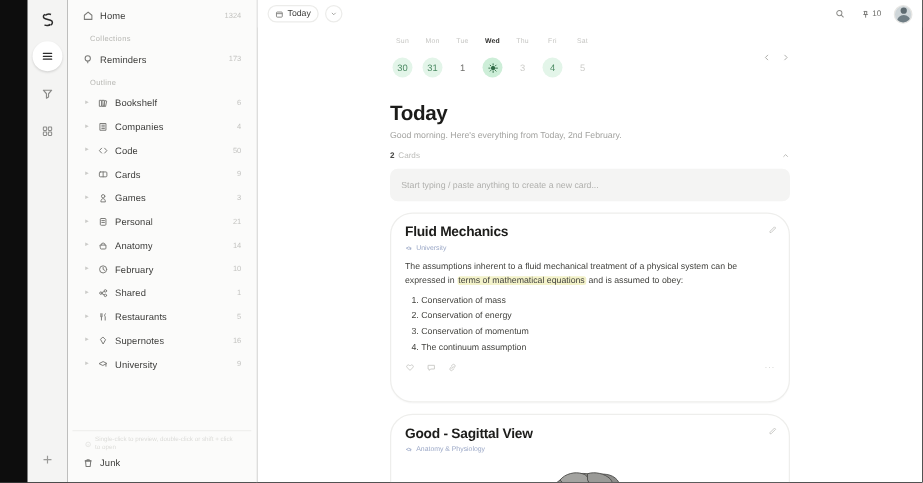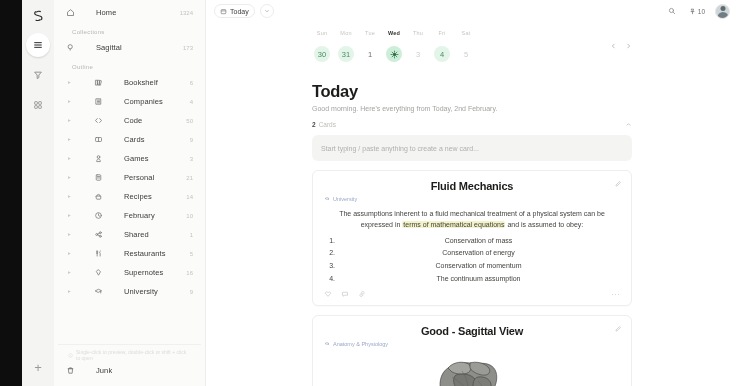--- a/index.html
+++ b/index.html
@@ -89,21 +89,21 @@
     flex: 1 1 auto;
     overflow: hidden;
     padding: 0 6px;
   }
   .side-row {
     height: 19px;
     display: flex;
     align-items: center;
     border-radius: 5px;
     padding: 0 6px;
-    gap: 21px;
+    gap: 5px;
     position: relative;
   }
   .side-row .lbl {
     font-size: 7.5px;
     color: #3b3b39;
     letter-spacing: .1px;
     white-space: nowrap;
     overflow: hidden;
     text-overflow: ellipsis;
   }
@@ -317,26 +317,25 @@
     display: flex;
     align-items: center;
     padding: 0 9px;
     font-size: 7px;
     color: #b0b0ad;
   }
 
   .card {
     margin-top: 9px;
     border: 1px solid #eeeeec;
-    border-radius: 6px;
+    border-radius: 18px;
     background: #fff;
-    padding: 9px 11px 7px 11px;
+    padding: 9px 11px 23px 11px;
     box-shadow: 0 1px 1px rgba(0,0,0,.02);
     position: relative;
-    text-align: center;
   }
   .card h2 {
     font-size: 11px;
     color: #1c1c1a;
     letter-spacing: -.2px;
   }
   .pencil {
     position: absolute;
     right: 9px; top: 9px;
     color: #c6c6c3;
@@ -432,21 +431,21 @@
       <div class="side-head">Collections</div>
 
 
       <div class="side-row">
         <span class="ico">
           <svg width="9" height="9" viewBox="0 0 12 12" stroke="currentColor" stroke-width="1.1" fill="none">
             <circle cx="5.6" cy="5" r="2.8"></circle>
             <line x1="5.6" y1="7.8" x2="5.6" y2="10"></line>
           </svg>
         </span>
-        <span class="lbl">Sagittal</span>
+        <span class="lbl">Reminders</span>
         <span class="cnt">173</span>
       </div>
 
 
       <div class="side-head">Outline</div>
 
       <div id="outline-rows">
           <div class="side-row">
             <span class="caret">▸</span>
             <span class="ico">
@@ -517,21 +516,21 @@
             <span class="cnt">21</span>
           </div>
           <div class="side-row">
             <span class="caret">▸</span>
             <span class="ico">
               <svg width="9" height="9" viewBox="0 0 12 12" stroke="currentColor" stroke-width="1.05" fill="none" stroke-linejoin="round" stroke-linecap="round">
                 <path d="M3 5.4h6v3.2a1 1 0 0 1-1 1H4a1 1 0 0 1-1-1z"></path>
                 <path d="M3.8 5.4a2.2 2.2 0 0 1 4.4 0"></path>
               </svg>
             </span>
-            <span class="lbl">Recipes</span>
+            <span class="lbl">Anatomy</span>
             <span class="cnt">14</span>
           </div>
           <div class="side-row">
             <span class="caret">▸</span>
             <span class="ico">
               <svg width="9" height="9" viewBox="0 0 12 12" stroke="currentColor" stroke-width="1.05" fill="none" stroke-linejoin="round" stroke-linecap="round">
                 <circle cx="6" cy="6" r="3.8"></circle>
                 <path d="M6 3.8V6l1.6 1"></path>
               </svg>
             </span>

